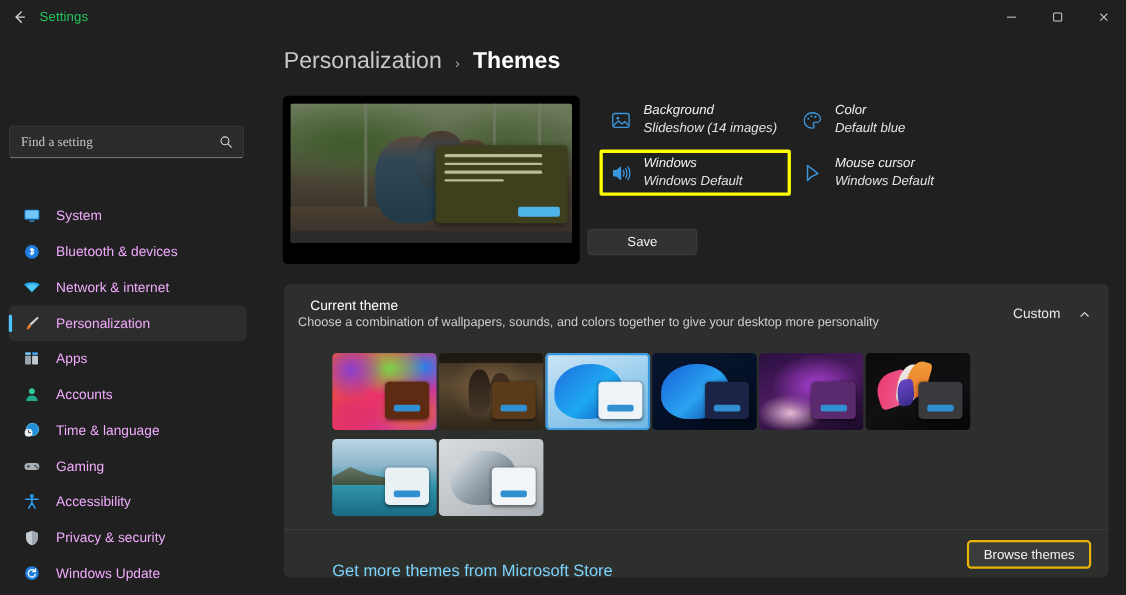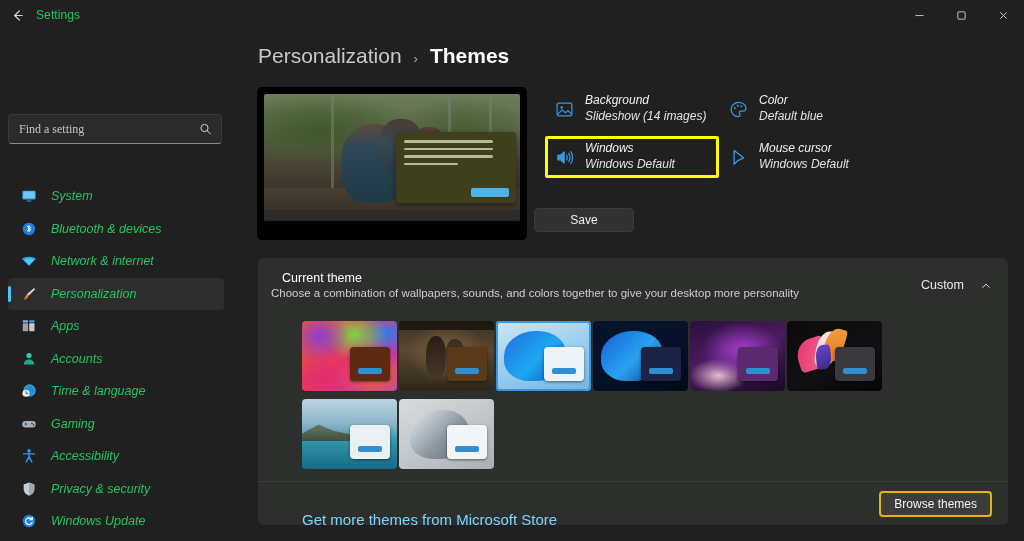--- a/index.html
+++ b/index.html
@@ -62,21 +62,21 @@
   .nav-item + .nav-item { margin-top: 0.5px; }
   .nav-item.active { background: #2d2d2d; }
   .nav-item.active::before {
     content: ""; position: absolute; left: 0px; top: 8px;
     width: 3px; height: 16px; background: #4cc2ff; border-radius: 2px;
   }
   .nav-ico {
     width: 17px; height: 17px; margin-right: 14px;
     display: flex; align-items: center; justify-content: center; flex: 0 0 17px;
   }
-  .nav-label { font-size: 12.5px; color: #22c55e; white-space: nowrap; font-style: italic; }
+  .nav-label { font-size: 12.5px; color: #f0abfc; white-space: nowrap; }
 
   
   .main { position: absolute; top: 30px; left: 232px; width: 792px; height: 511px; }
 
   .breadcrumb {
     position: absolute; top: 14px; left: 26px;
     display: flex; align-items: baseline; gap: 12px;
   }
   .crumb-parent { font-size: 21px; color: #c9c9c9; cursor: pointer; }
   .crumb-sep { font-size: 13px; color: #a8a8a8; }

